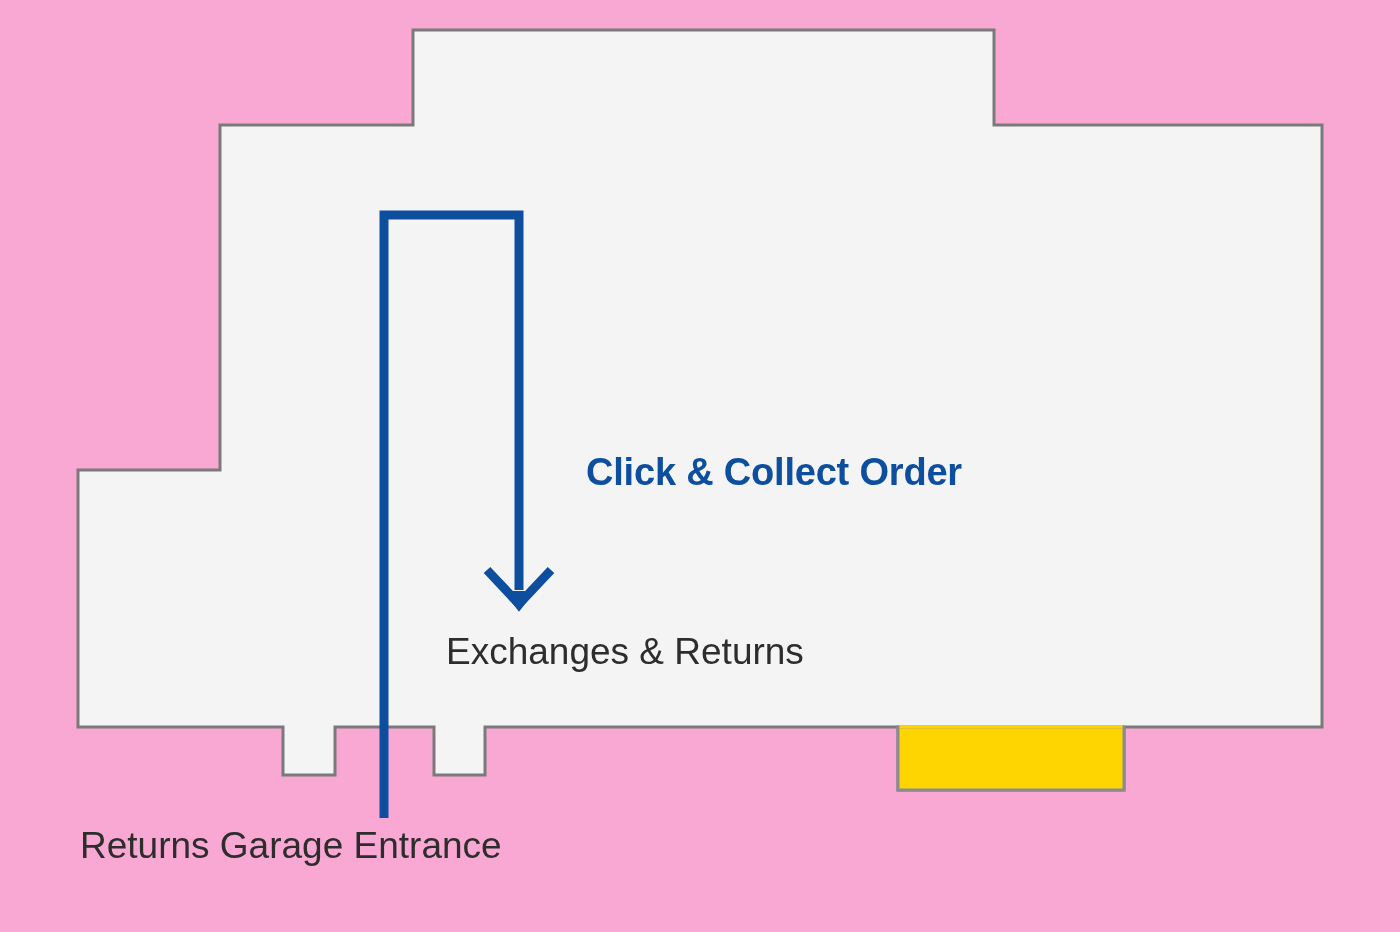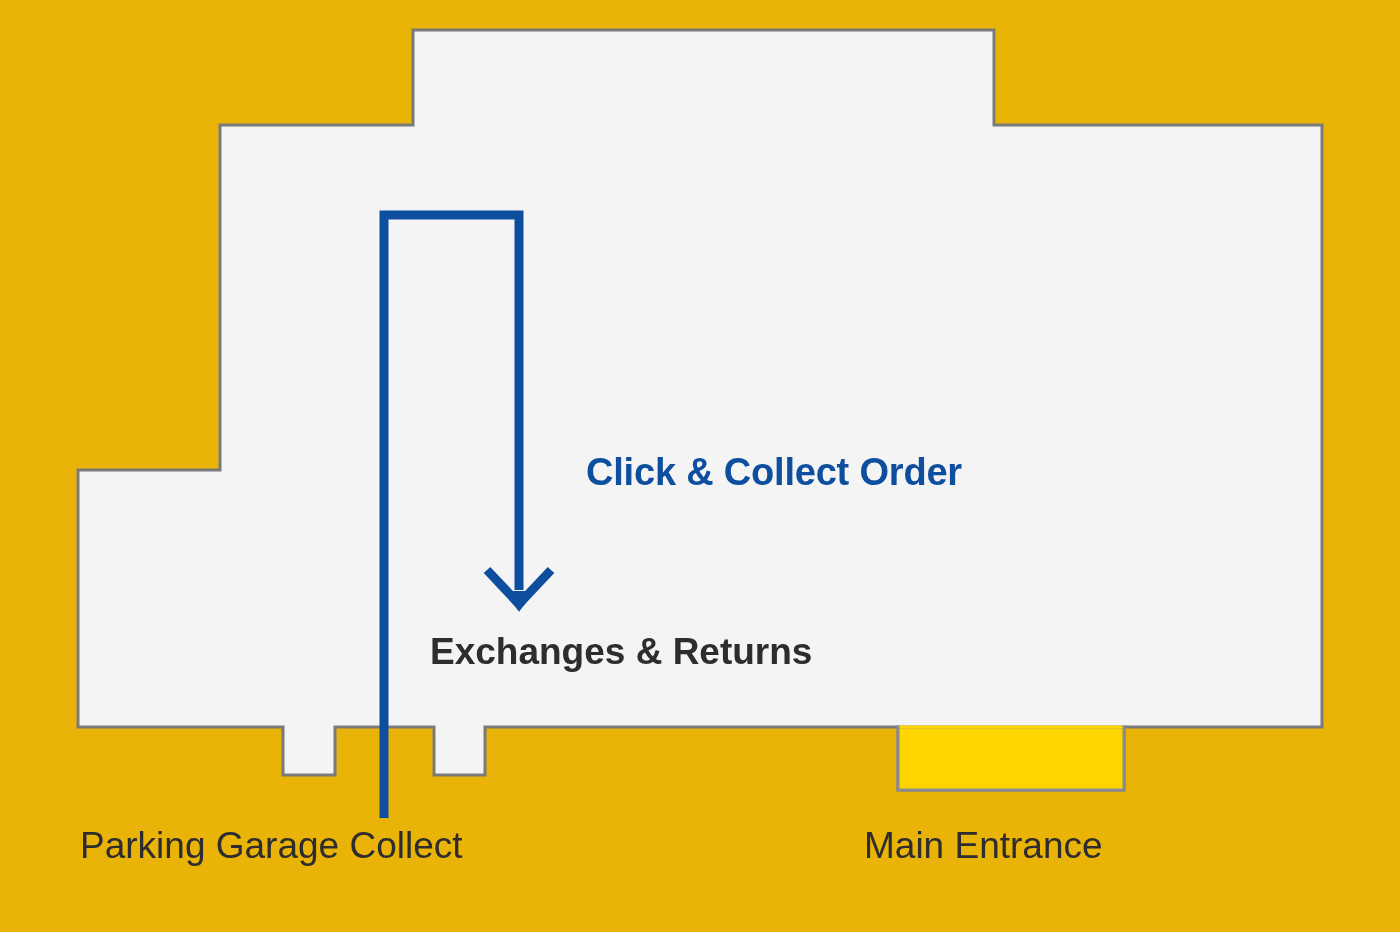--- a/index.html
+++ b/index.html
@@ -12,21 +12,21 @@
     width: 1400px;
     height: 932px;
     overflow: hidden;
     font-family: "Liberation Sans", sans-serif;
     -webkit-font-smoothing: antialiased;
   }
   #floorplan-root {
     position: relative;
     width: 1400px;
     height: 932px;
-    background: #eab308;
+    background: #f9a8d4;
   }
   #floorplan-svg {
     position: absolute;
     top: 0;
     left: 0;
     width: 1400px;
     height: 932px;
     display: block;
   }
   .map-label {
@@ -38,24 +38,24 @@
   #label-pickup {
     left: 586px;
     top: 450px;
     width: 470px;
     font-size: 38px;
     font-weight: bold;
     letter-spacing: -0.2px;
     color: #0D4E9E;
   }
   #label-exchanges {
-    left: 430px;
+    left: 446px;
     top: 630px;
     font-size: 37px;
-    font-weight: bold;
+    font-weight: normal;
     color: #2D2D2D;
   }
   #label-parking {
     left: 80px;
     top: 824px;
     font-size: 37px;
     font-weight: normal;
     color: #2D2D2D;
   }
   #label-main {
@@ -104,17 +104,16 @@
     <path d="M 384,818 L 384,215 L 519,215 L 519,590" fill="none" stroke="#0D4E9E" stroke-width="9" stroke-linecap="butt" stroke-linejoin="miter"></path>
 
     <path d="M 487,570 L 519,604 L 551,570" fill="none" stroke="#0D4E9E" stroke-width="9" stroke-linecap="butt" stroke-linejoin="miter"></path>
     <path d="M 519,592 L 533,592 L 519,610 L 505,592 Z" fill="#0D4E9E" stroke="#0D4E9E" stroke-width="2" stroke-linejoin="miter"></path>
   </svg>
 
   <div class="map-label" id="label-pickup"><span>Click &amp; Collect Order</span><br></div>
 
   <div class="map-label" id="label-exchanges">Exchanges &amp; Returns</div>
 
-  <div class="map-label" id="label-parking">Parking Garage Collect</div>
+  <div class="map-label" id="label-parking">Returns Garage Entrance</div>
 
-  <div class="map-label" id="label-main">Main Entrance</div>
 
 </div>
 
 </body></html>

